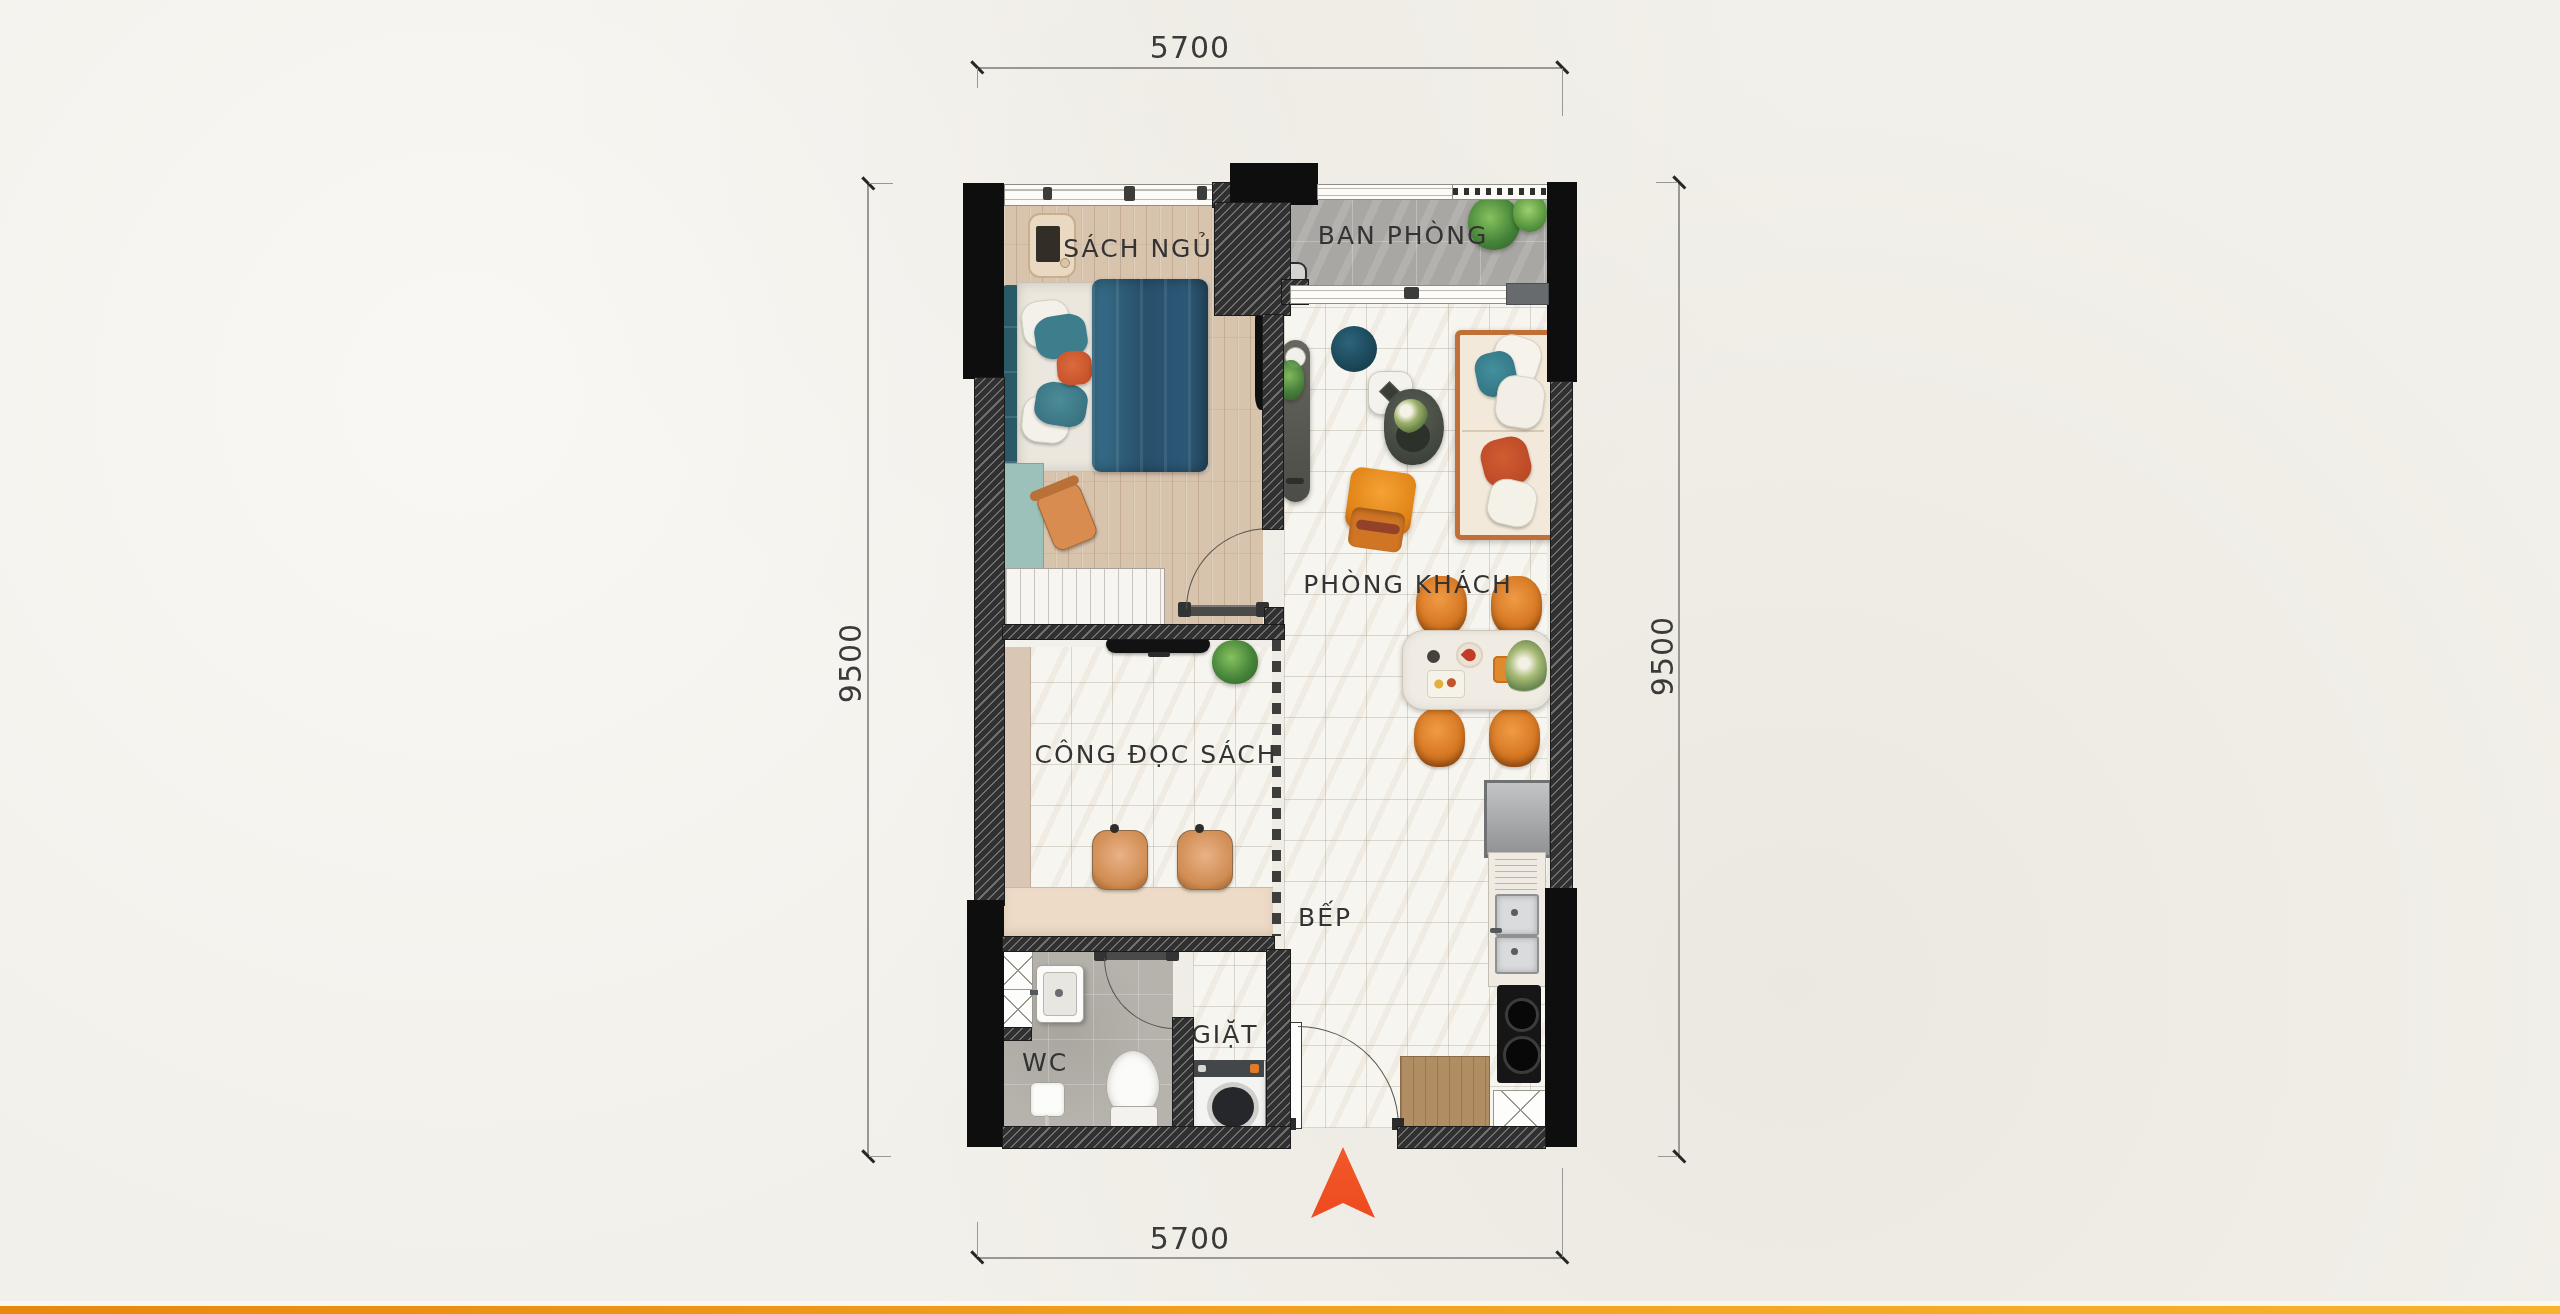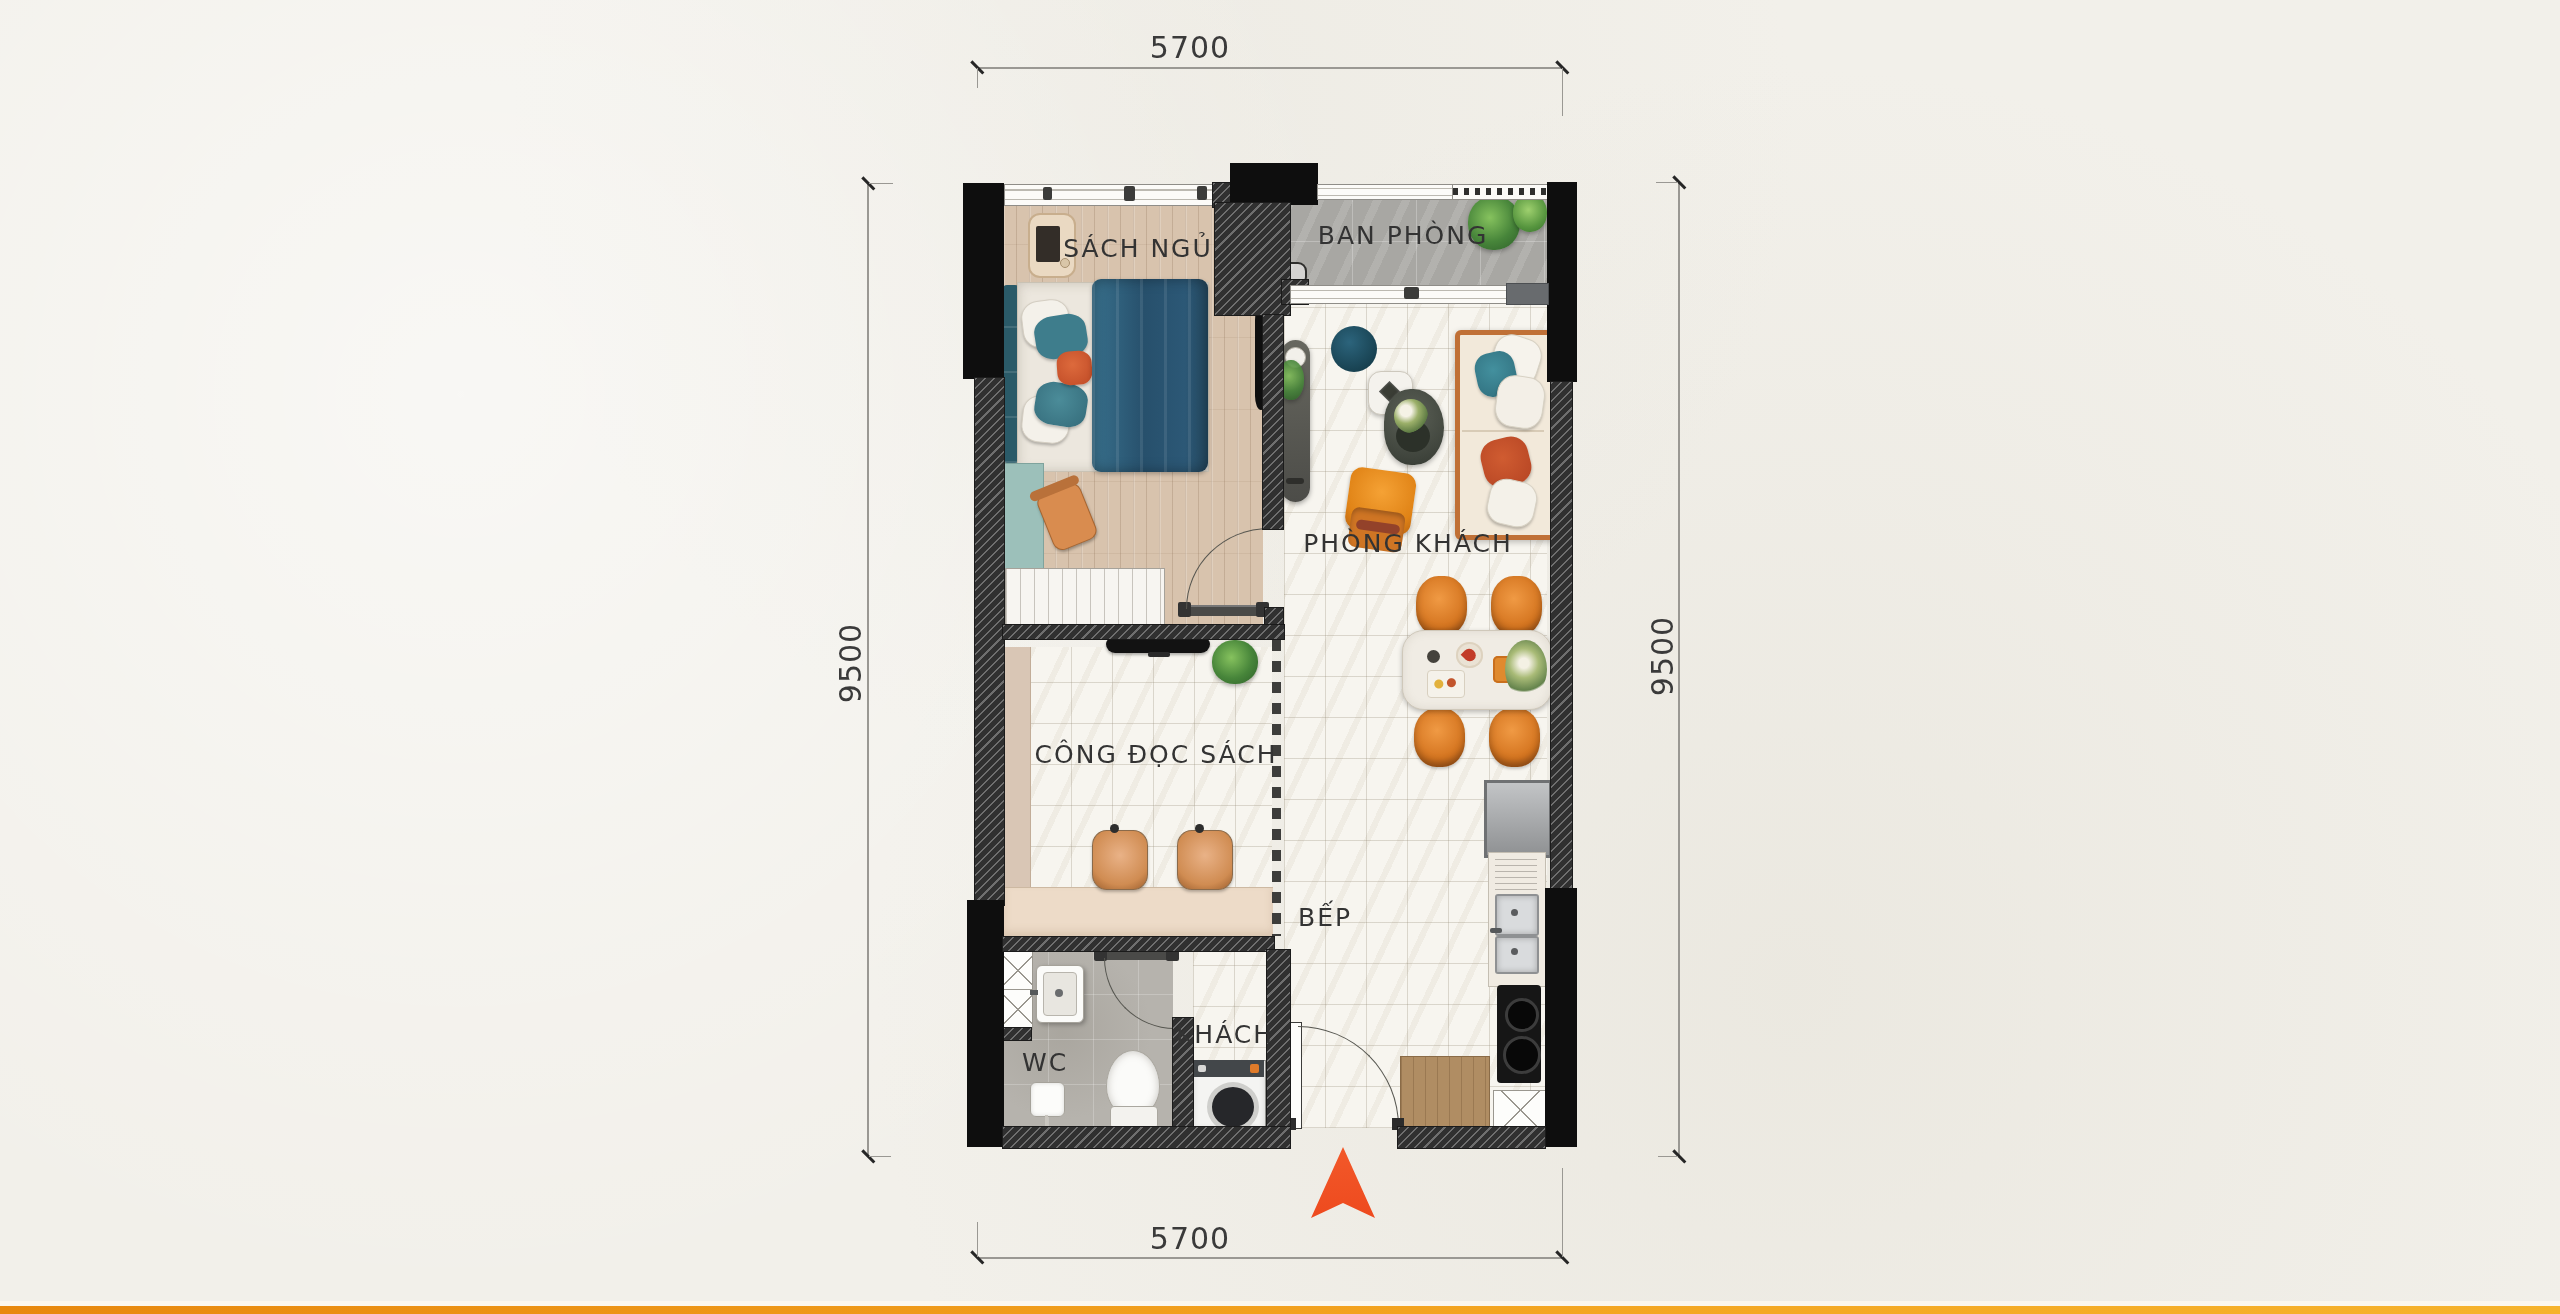--- a/index.html
+++ b/index.html
@@ -218,25 +218,25 @@
 
   <div class="abs wall" style="left:1003px;top:937px;width:271px;height:14px"></div>
   <div class="abs wall" style="left:1173px;top:1018px;width:20px;height:112px"></div>
   <div class="abs wall" style="left:1267px;top:950px;width:23px;height:180px"></div>
   <div class="abs wall" style="left:1003px;top:1127px;width:287px;height:21px"></div>
   <div class="abs wall" style="left:1398px;top:1127px;width:147px;height:21px"></div>
   <div class="abs dash" style="left:1272px;top:640px;width:9px;height:296px"></div>
 
   <div class="abs label" style="left:1138px;top:248px">SÁCH NGỦ</div>
   <div class="abs label" style="left:1403px;top:235px">BAN PHÒNG</div>
-  <div class="abs label" style="left:1408px;top:543px">PHÒNG KHÁCH</div>
+  <div class="abs label" style="left:1408px;top:584px">PHÒNG KHÁCH</div>
   <div class="abs label" style="left:1156px;top:754px">CÔNG ĐỌC SÁCH</div>
   <div class="abs label" style="left:1325px;top:917px">BẾP</div>
   <div class="abs label" style="left:1045px;top:1062px">WC</div>
-  <div class="abs label" style="left:1225px;top:1034px">KHÁCH</div>
+  <div class="abs label" style="left:1225px;top:1034px">GIẶT</div>
 
   <div class="abs dline" style="left:977px;top:67px;width:586px;height:2px"></div>
   <div class="abs tick" style="left:969px;top:66px"></div>
   <div class="abs tick" style="left:1554px;top:66px"></div>
   <div class="abs dline" style="left:977px;top:68px;width:1px;height:20px"></div>
   <div class="abs dline" style="left:1562px;top:68px;width:1px;height:48px"></div>
   <div class="abs dimtext" style="left:1190px;top:48px">5700</div>
 
   <div class="abs dline" style="left:977px;top:1257px;width:586px;height:2px"></div>
   <div class="abs tick" style="left:969px;top:1256px"></div>

